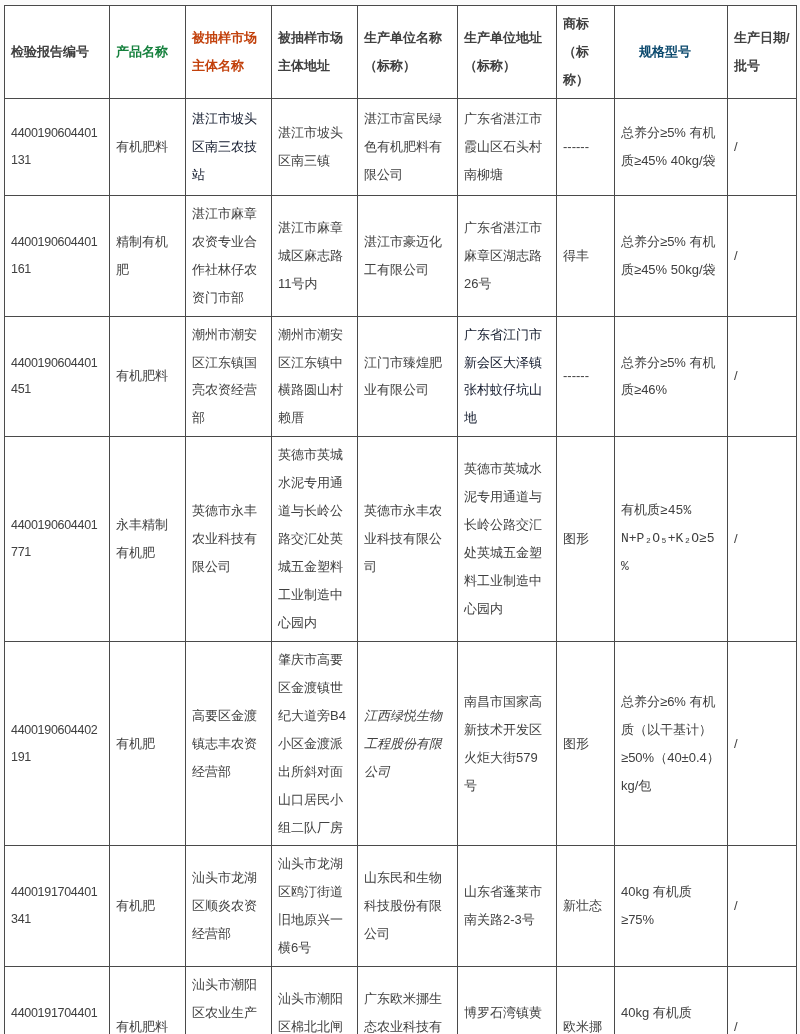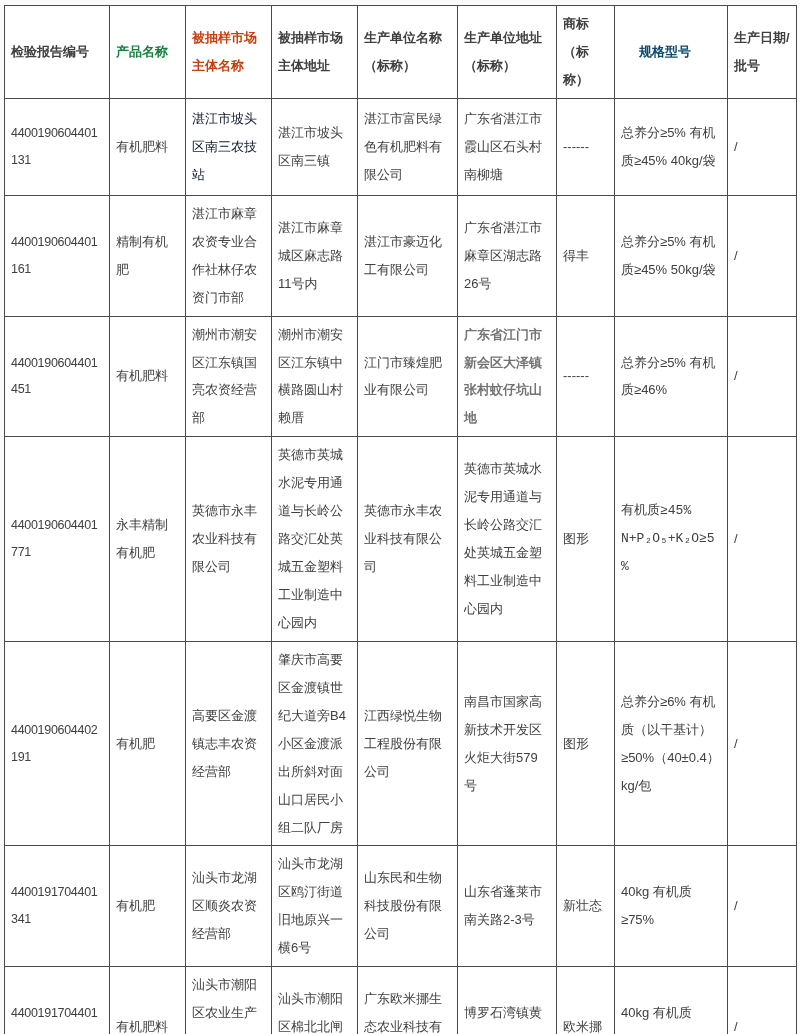--- a/index.html
+++ b/index.html
@@ -101,42 +101,42 @@
         <td style="border-color: rgb(74, 74, 74); color: rgb(64, 64, 64);">得丰</td>
         <td style="border-color: rgb(74, 74, 74); color: rgb(64, 64, 64);">总养分≥5% 有机质≥45% 50kg/袋</td>
         <td style="border-color: rgb(74, 74, 74); color: rgb(64, 64, 64);">/</td>
       </tr>
       <tr class="h-r2">
         <td class="num" style="border-color: rgb(74, 74, 74); color: rgb(64, 64, 64);">4400190604401451</td>
         <td style="border-color: rgb(74, 74, 74); color: rgb(64, 64, 64);">有机肥料</td>
         <td style="border-color: rgb(74, 74, 74); color: rgb(64, 64, 64);">潮州市潮安区江东镇国亮农资经营部</td>
         <td style="border-color: rgb(74, 74, 74); color: rgb(64, 64, 64);">潮州市潮安区江东镇中横路圆山村赖厝</td>
         <td style="border-color: rgb(74, 74, 74); color: rgb(64, 64, 64);">江门市臻煌肥业有限公司</td>
-        <td style="border-color: rgb(74, 74, 74); color: #737373; font-weight: bold;">广东省江门市新会区大泽镇张村蚊仔坑山地</td>
+        <td style="border-color: rgb(74, 74, 74); color: #0f172a;">广东省江门市新会区大泽镇张村蚊仔坑山地</td>
         <td style="border-color: rgb(74, 74, 74); color: rgb(64, 64, 64);">------</td>
         <td style="border-color: rgb(74, 74, 74); color: rgb(64, 64, 64);">总养分≥5% 有机质≥46%</td>
         <td style="border-color: rgb(74, 74, 74); color: rgb(64, 64, 64);">/</td>
       </tr>
       <tr class="h-r3">
         <td class="num" style="border-color: rgb(74, 74, 74); color: rgb(64, 64, 64);">4400190604401771</td>
         <td style="border-color: rgb(74, 74, 74); color: rgb(64, 64, 64);">永丰精制有机肥</td>
         <td style="border-color: rgb(74, 74, 74); color: rgb(64, 64, 64);">英德市永丰农业科技有限公司</td>
         <td style="border-color: rgb(74, 74, 74); color: rgb(64, 64, 64);">英德市英城水泥专用通道与长岭公路交汇处英城五金塑料工业制造中心园内</td>
         <td style="border-color: rgb(74, 74, 74); color: rgb(64, 64, 64);">英德市永丰农业科技有限公司</td>
         <td style="border-color: rgb(74, 74, 74); color: rgb(64, 64, 64);">英德市英城水泥专用通道与长岭公路交汇处英城五金塑料工业制造中心园内</td>
         <td style="border-color: rgb(74, 74, 74); color: rgb(64, 64, 64);">图形</td>
         <td style="border-color: rgb(74, 74, 74); color: rgb(64, 64, 64); font-family: Liberation Mono, monospace;">有机质≥45% N+P₂O₅+K₂O≥5%</td>
         <td style="border-color: rgb(74, 74, 74); color: rgb(64, 64, 64);">/</td>
       </tr>
       <tr class="h-r4">
         <td class="num" style="border-color: rgb(74, 74, 74); color: rgb(64, 64, 64);">4400190604402191</td>
         <td style="border-color: rgb(74, 74, 74); color: rgb(64, 64, 64);">有机肥</td>
         <td style="border-color: rgb(74, 74, 74); color: rgb(64, 64, 64);">高要区金渡镇志丰农资经营部</td>
         <td style="border-color: rgb(74, 74, 74); color: rgb(64, 64, 64);">肇庆市高要区金渡镇世纪大道旁B4小区金渡派出所斜对面山口居民小组二队厂房</td>
-        <td style="border-color: rgb(74, 74, 74); color: rgb(64, 64, 64);">江西绿悦生物工程股份有限公司</td>
+        <td style="border-color: rgb(74, 74, 74); color: rgb(64, 64, 64); font-style: italic;">江西绿悦生物工程股份有限公司</td>
         <td style="border-color: rgb(74, 74, 74); color: rgb(64, 64, 64);">南昌市国家高新技术开发区火炬大街579号</td>
         <td style="border-color: rgb(74, 74, 74); color: rgb(64, 64, 64);">图形</td>
         <td style="border-color: rgb(74, 74, 74); color: rgb(64, 64, 64);">总养分≥6% 有机质（以干基计）≥50%（40±0.4）kg/包</td>
         <td style="border-color: rgb(74, 74, 74); color: rgb(64, 64, 64);">/</td>
       </tr>
       <tr class="h-r5">
         <td class="num" style="border-color: rgb(74, 74, 74); color: rgb(64, 64, 64);">4400191704401341</td>
         <td style="border-color: rgb(74, 74, 74); color: rgb(64, 64, 64);">有机肥</td>
         <td style="border-color: rgb(74, 74, 74); color: rgb(64, 64, 64);">汕头市龙湖区顺炎农资经营部</td>
         <td style="border-color: rgb(74, 74, 74); color: rgb(64, 64, 64);">汕头市龙湖区鸥汀街道旧地原兴一横6号</td>

